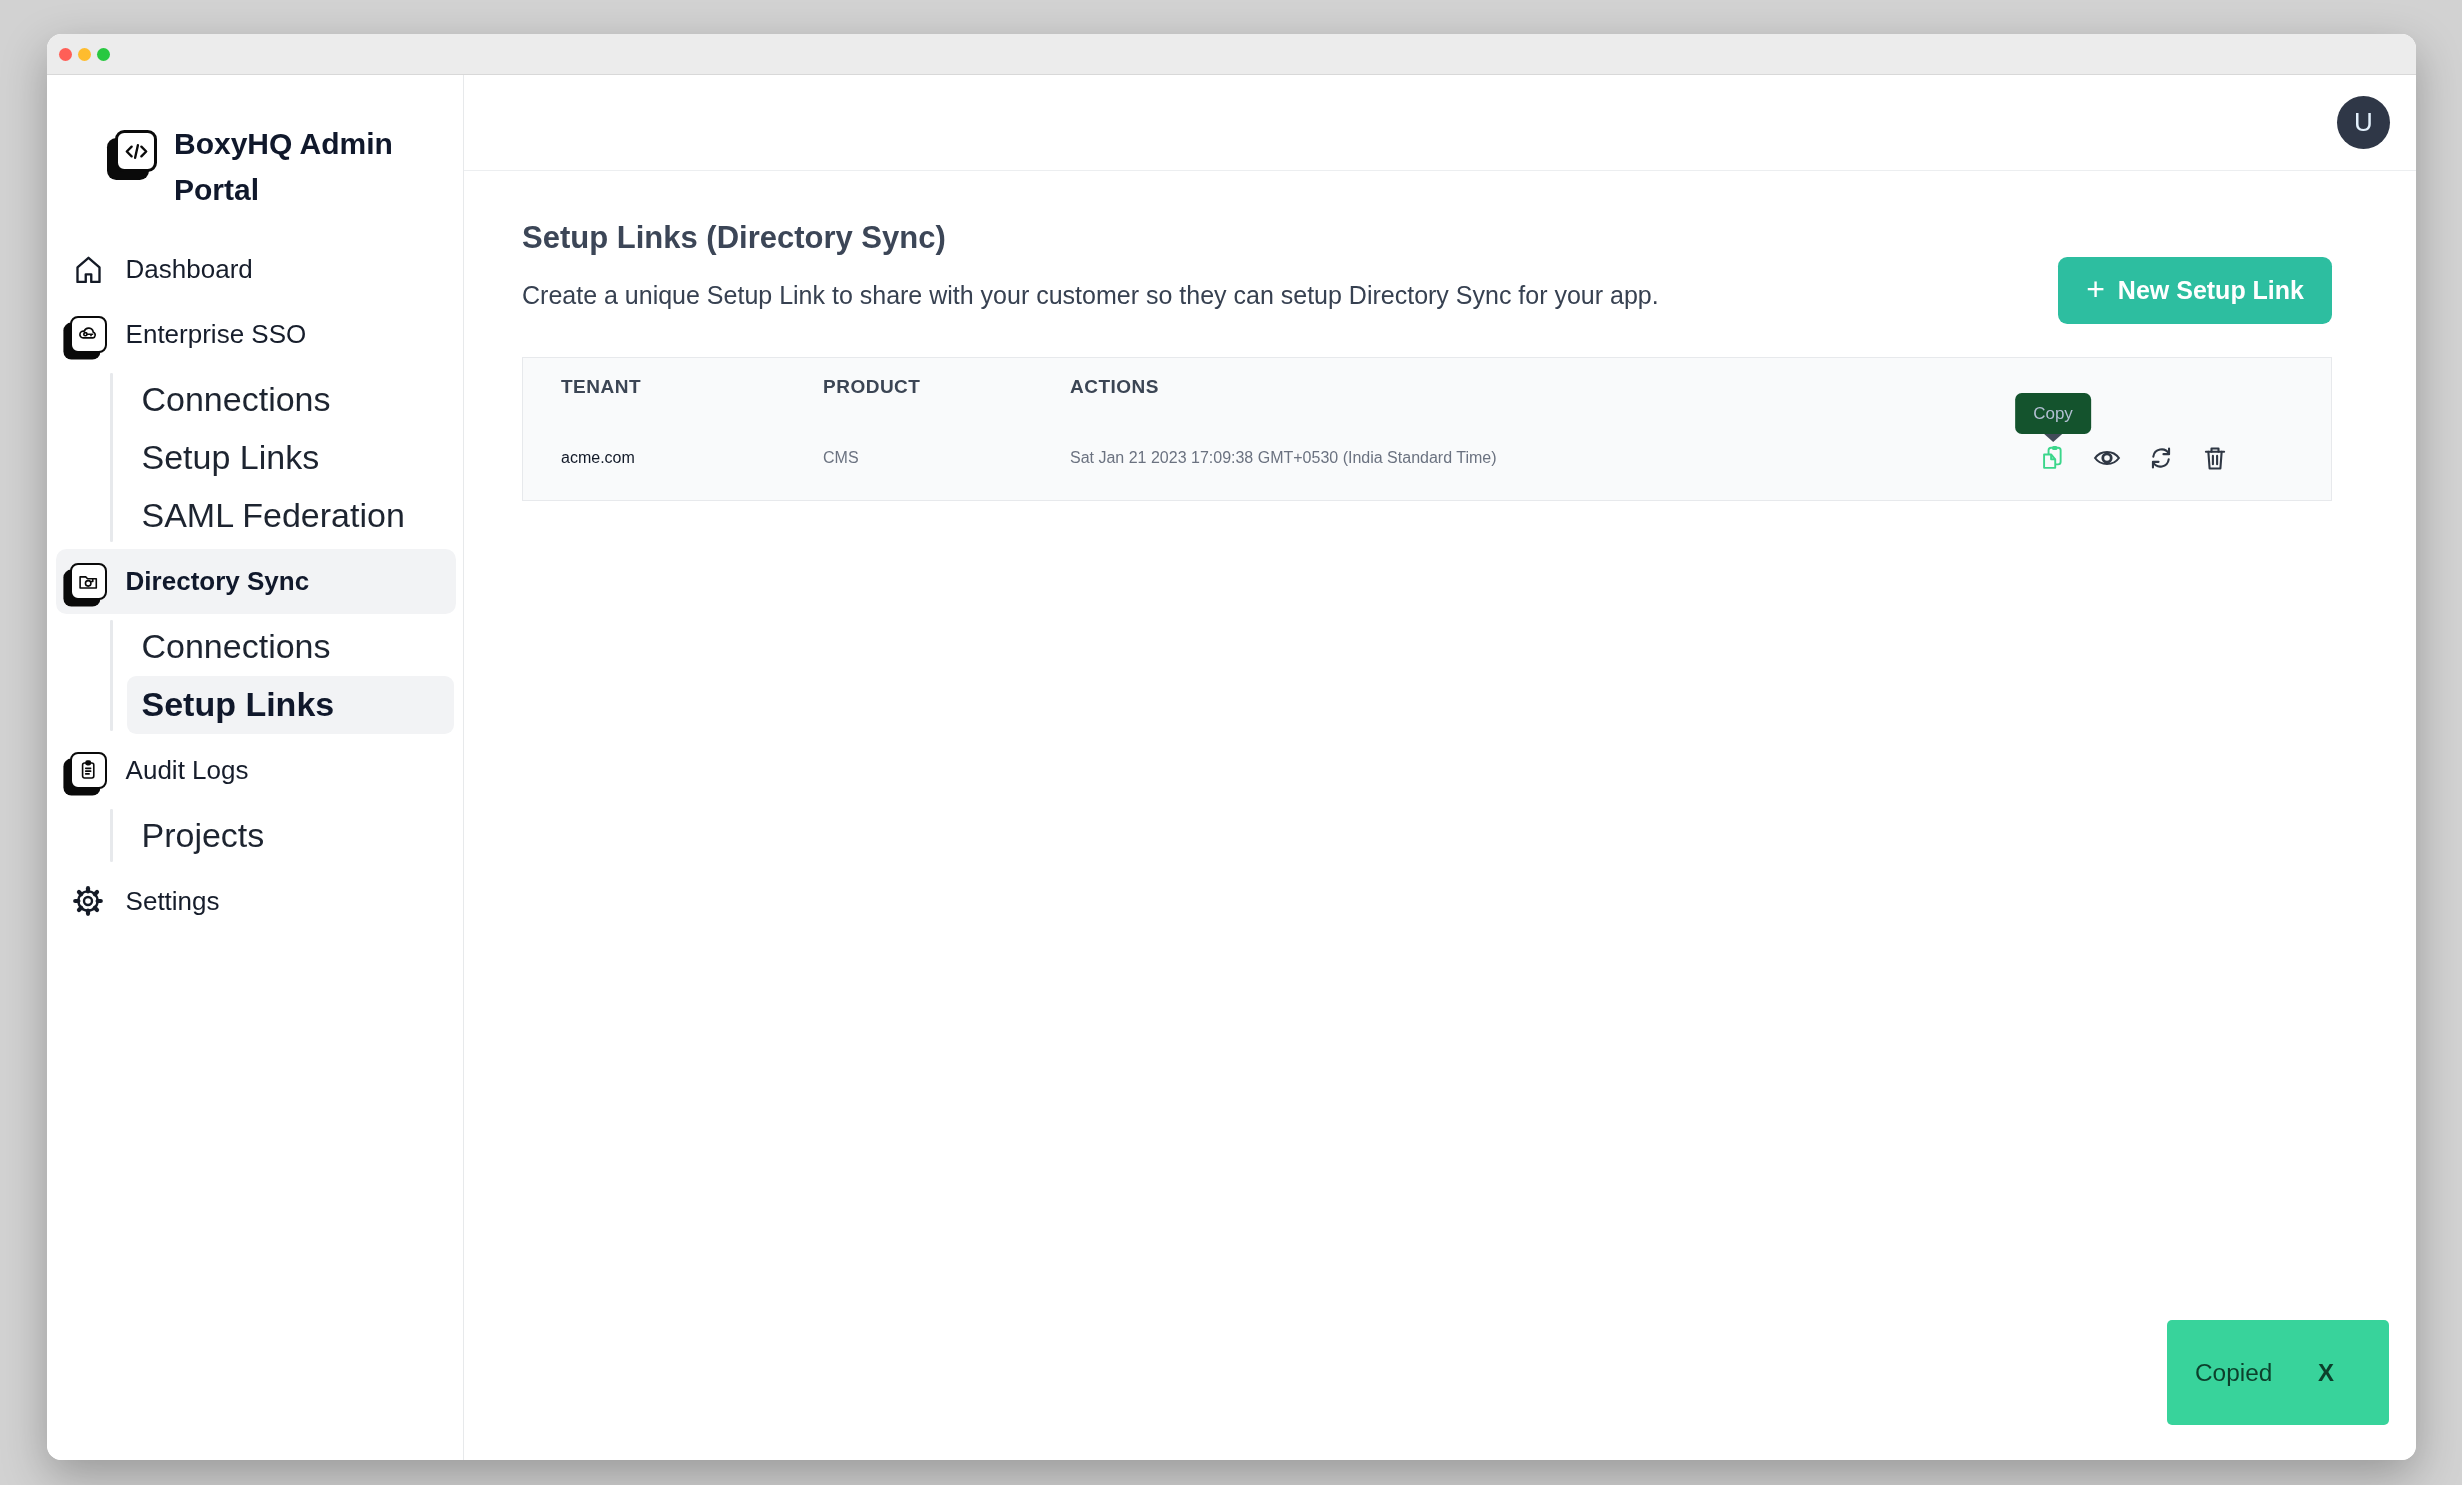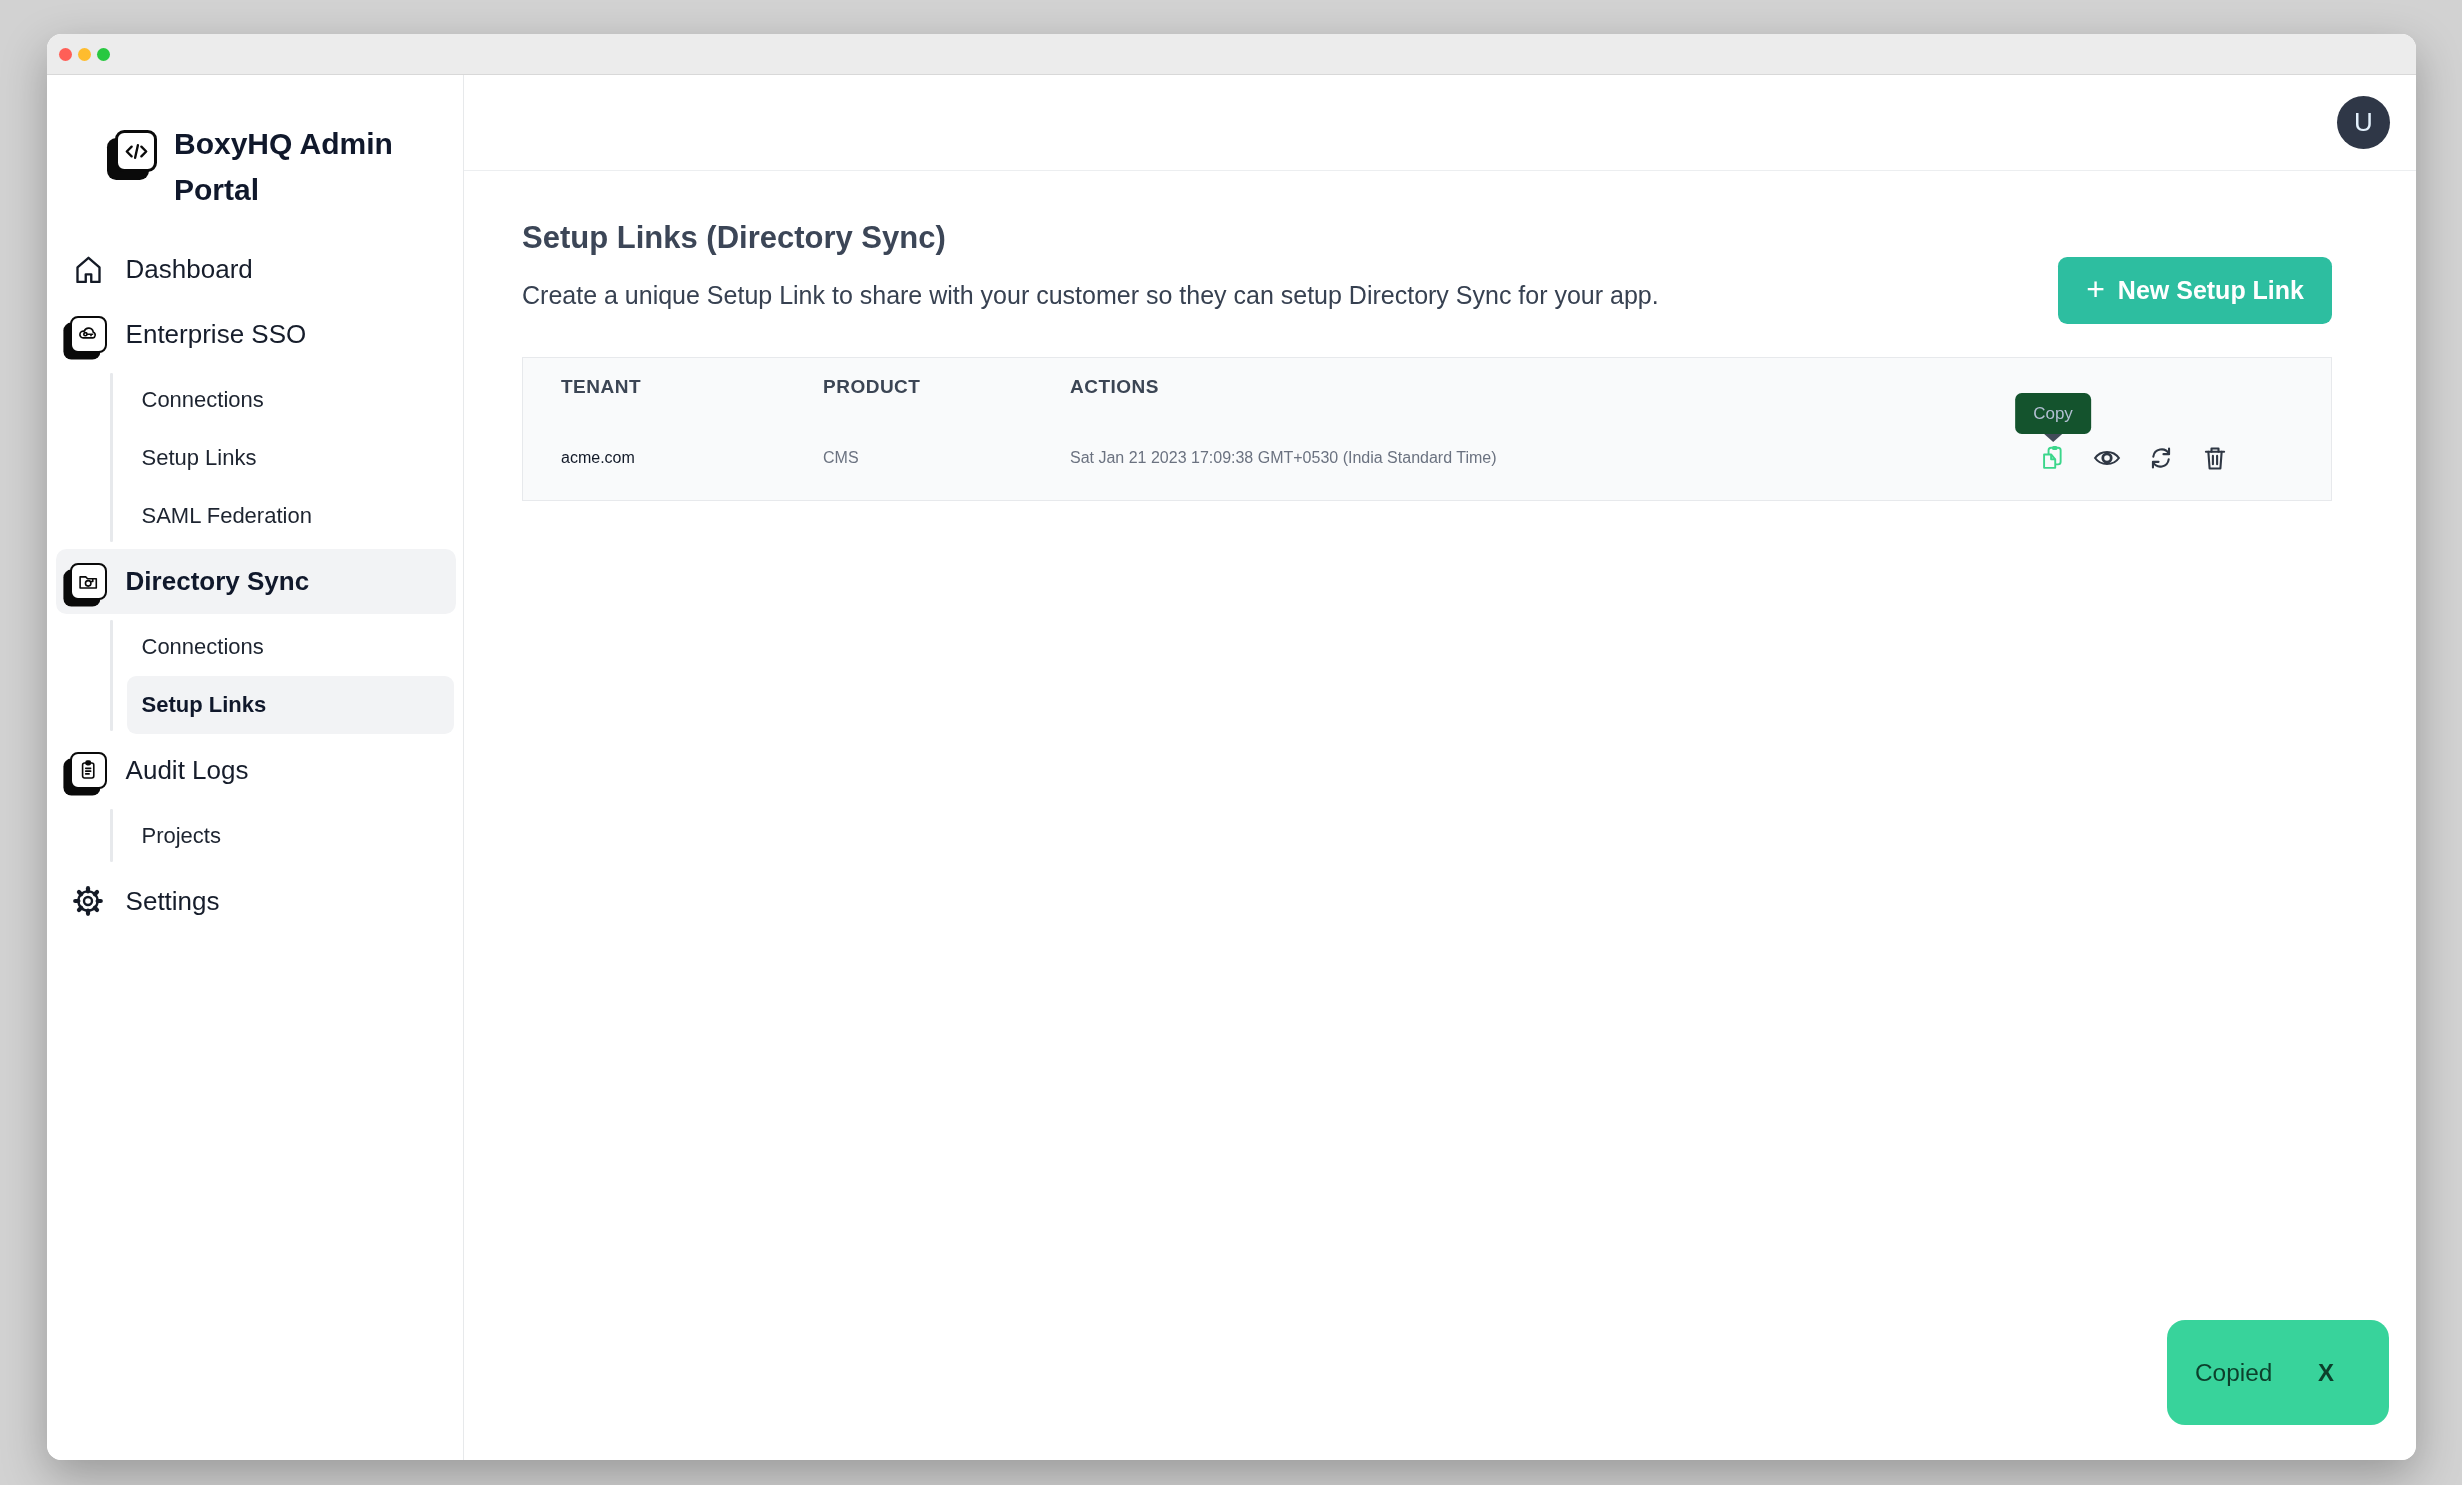--- a/index.html
+++ b/index.html
@@ -55,21 +55,21 @@
 
   .submenu { position:relative; padding:4px 0; }
   .submenu::before {
     content:""; position:absolute; left:63px; top:6.6px; bottom:6.6px; width:2.6px;
     background:#e7e9ec; border-radius:1.3px;
   }
   .sub-item {
     height:58px; margin-left:80px; margin-right:9.2px; padding-left:14.5px;
     border-radius:9.2px; display:flex; align-items:center; cursor:pointer;
   }
-  .sub-item .label { font-size:22px; font-weight:400; color:#1d2430; }
+  .sub-item .label { font-size:34px; font-weight:400; color:#1d2430; }
   .sub-item.active { background:#f2f3f5; }
   .sub-item.active .label { font-weight:700; color:#10182b; }
 
   
   .main { flex:1; display:flex; flex-direction:column; min-width:0; background:#fff; }
   .main-header {
     height:96px; flex:0 0 auto; border-bottom:1.3px solid #eceef0;
     display:flex; align-items:center; justify-content:flex-end; padding-right:26px;
   }
   .avatar {
@@ -112,21 +112,21 @@
   }
   .tooltip::after {
     content:""; position:absolute; top:100%; left:50%; transform:translateX(-50%);
     border-left:9.2px solid transparent; border-right:9.2px solid transparent;
     border-top:8.6px solid #424b59;
   }
 
   
   .toast {
     position:absolute; right:27px; bottom:35px; width:222px; height:105px;
-    background:#38d39b; border-radius:18px;
+    background:#38d39b; border-radius:5px;
     display:flex; align-items:center; justify-content:space-between;
     padding:0 55px 0 28px;
   }
   .toast-msg { color:#0c3f2b; font-size:24.4px; }
   .toast-close { background:none; border:none; color:#0c3f2b; font-size:24px; font-weight:600; font-family:inherit; cursor:pointer; padding:0; }
 </style>
 </head>
 <body>
 
 <div class="desktop">

